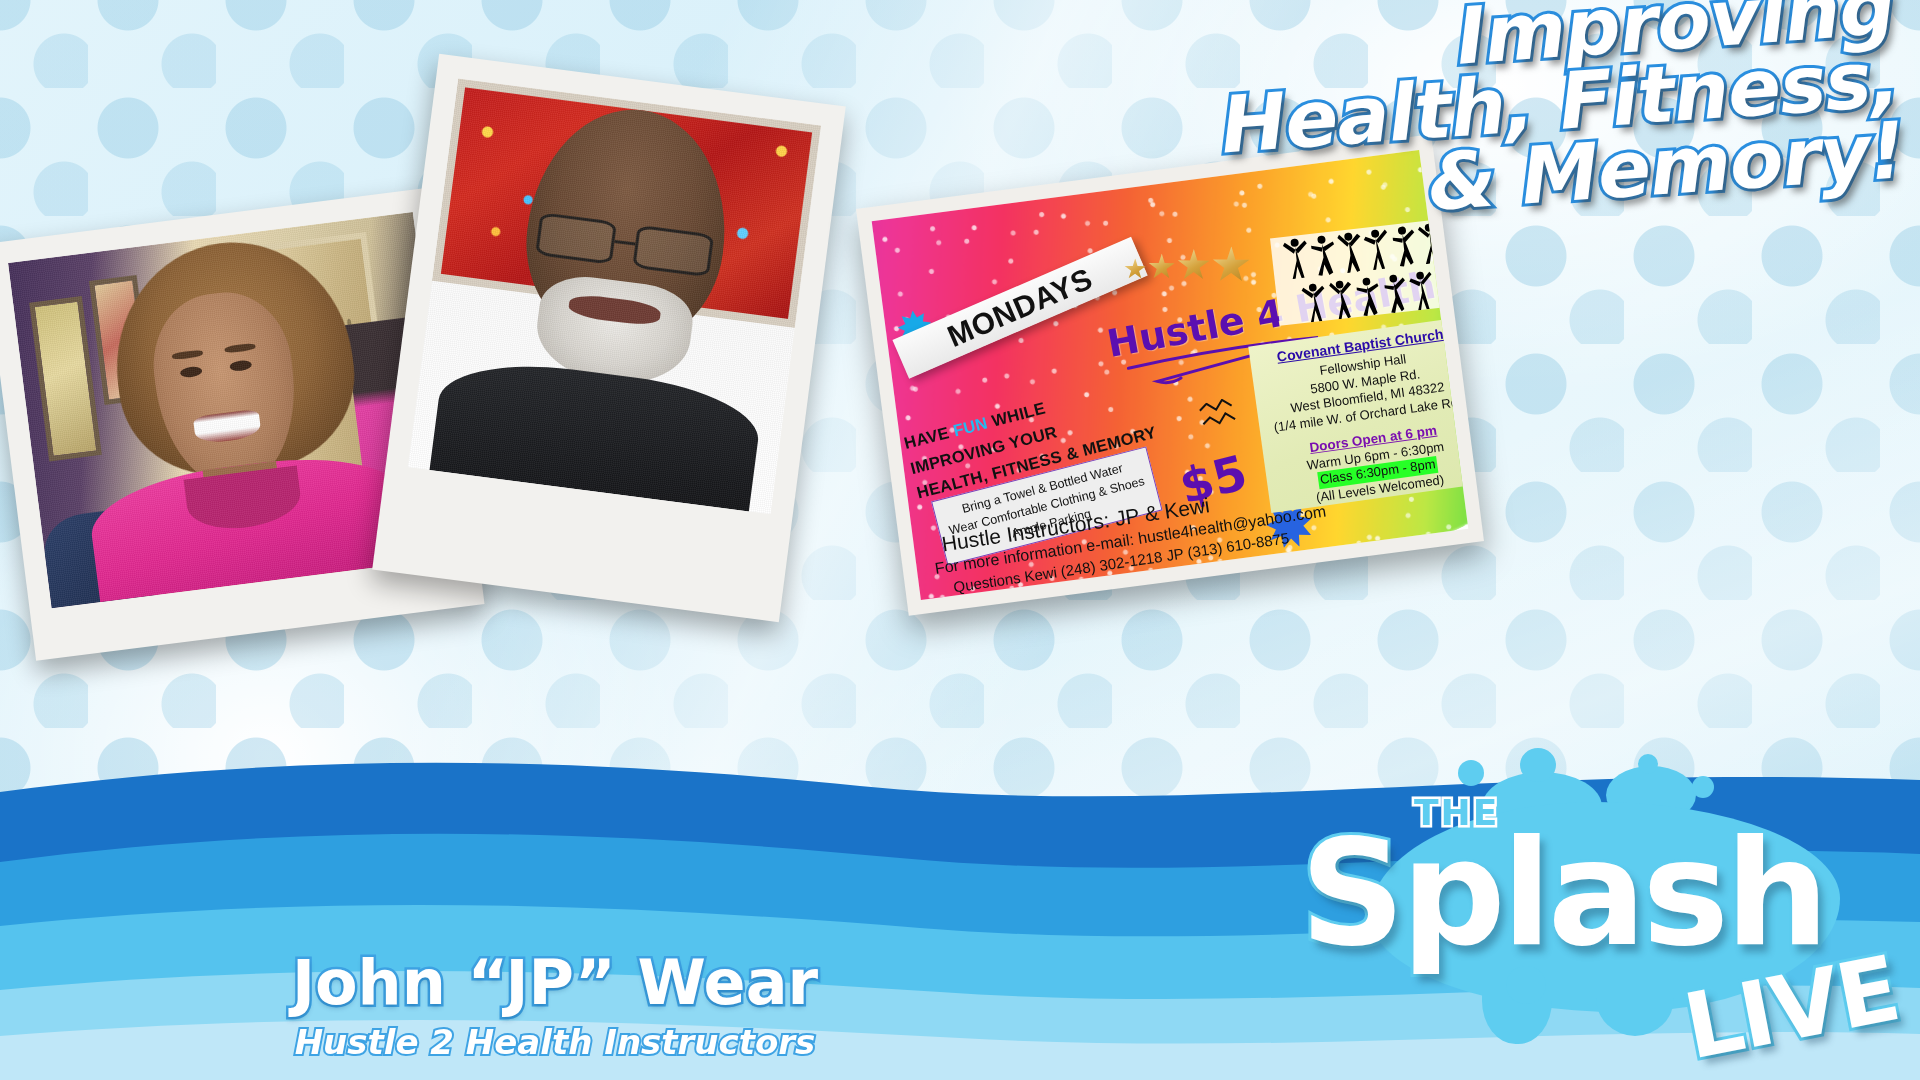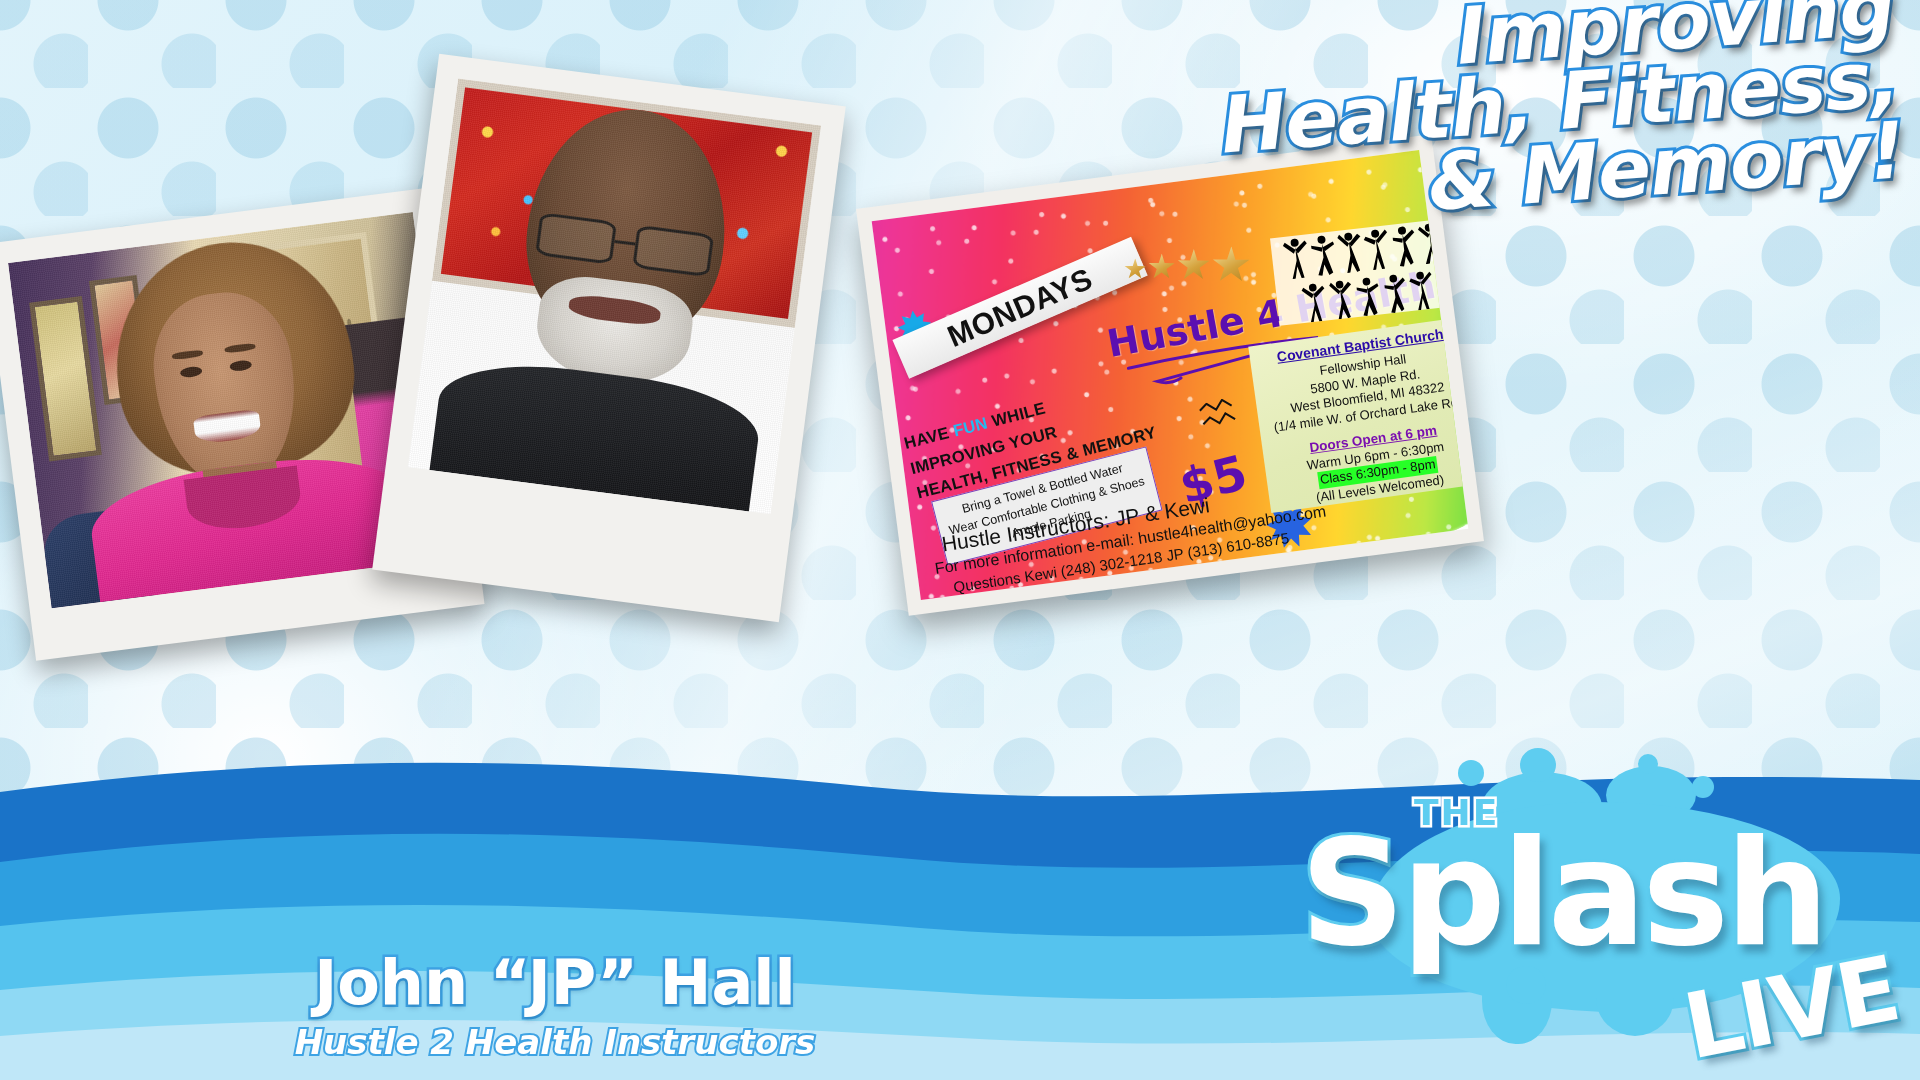--- a/index.html
+++ b/index.html
@@ -646,21 +646,21 @@
     <svg viewBox="0 0 1920 330" preserveAspectRatio="none">
       <path d="M0,42 C300,2 560,6 860,36 C1180,68 1500,14 1920,30 L1920,330 L0,330 Z" fill="#1a73c8"></path>
       <path d="M0,112 C320,70 600,80 900,108 C1220,138 1540,88 1920,104 L1920,330 L0,330 Z" fill="#2e9fe0"></path>
       <path d="M0,176 C330,142 620,154 920,178 C1240,204 1560,160 1920,172 L1920,330 L0,330 Z" fill="#55c3ee"></path>
       <path d="M0,240 C340,208 640,222 940,242 C1260,264 1580,226 1920,238 L1920,330 L0,330 Z" fill="#8fd9f4"></path>
       <path d="M0,286 C350,258 660,272 960,288 C1280,306 1600,274 1920,284 L1920,330 L0,330 Z" fill="#bfe7f8"></path>
     </svg>
   </div>
 
   <div id="lower-names">
-    <span class="nm">John “JP” Hall</span>
+    <span class="nm">John “JP” Wear</span>
     <span class="sub">Hustle 2 Health Instructors</span>
   </div>
 
   <div id="logo">
     <div class="blob b2"></div>
     <div class="blob b3"></div>
     <div class="blob main"></div>
     <div class="blob drip1"></div>
     <div class="blob drip2"></div>
     <div class="dot" id="d1"></div>

